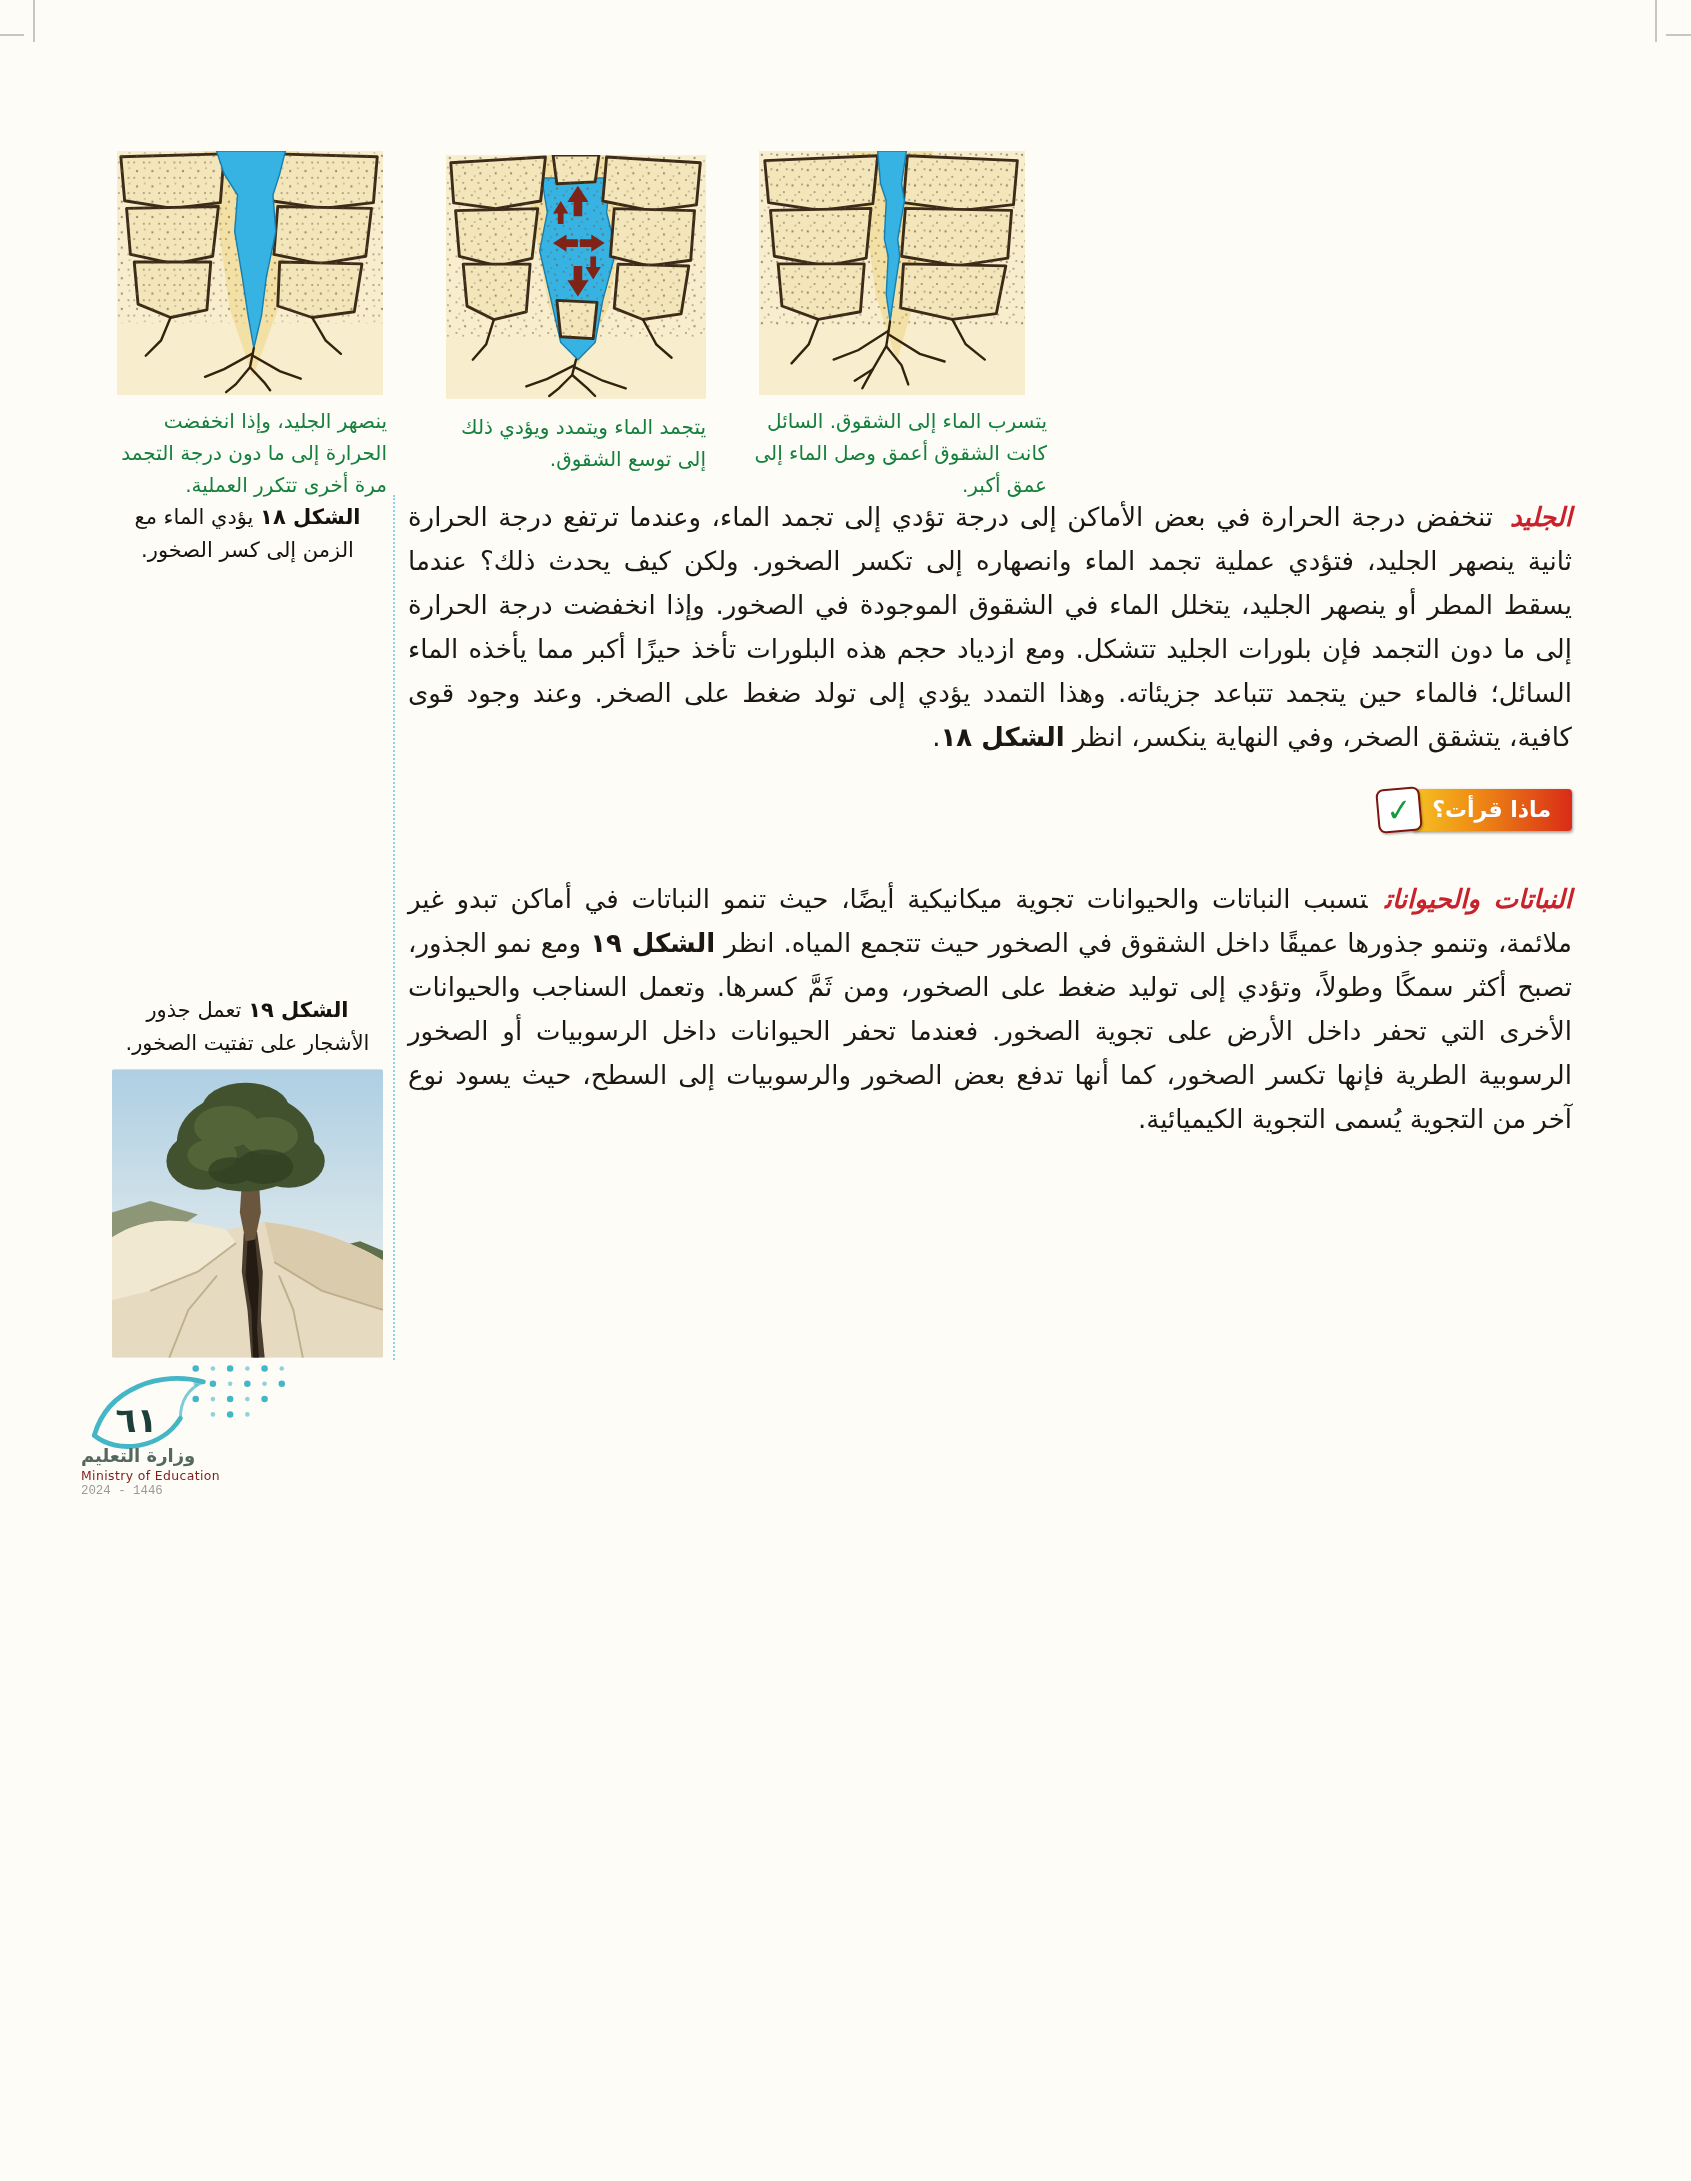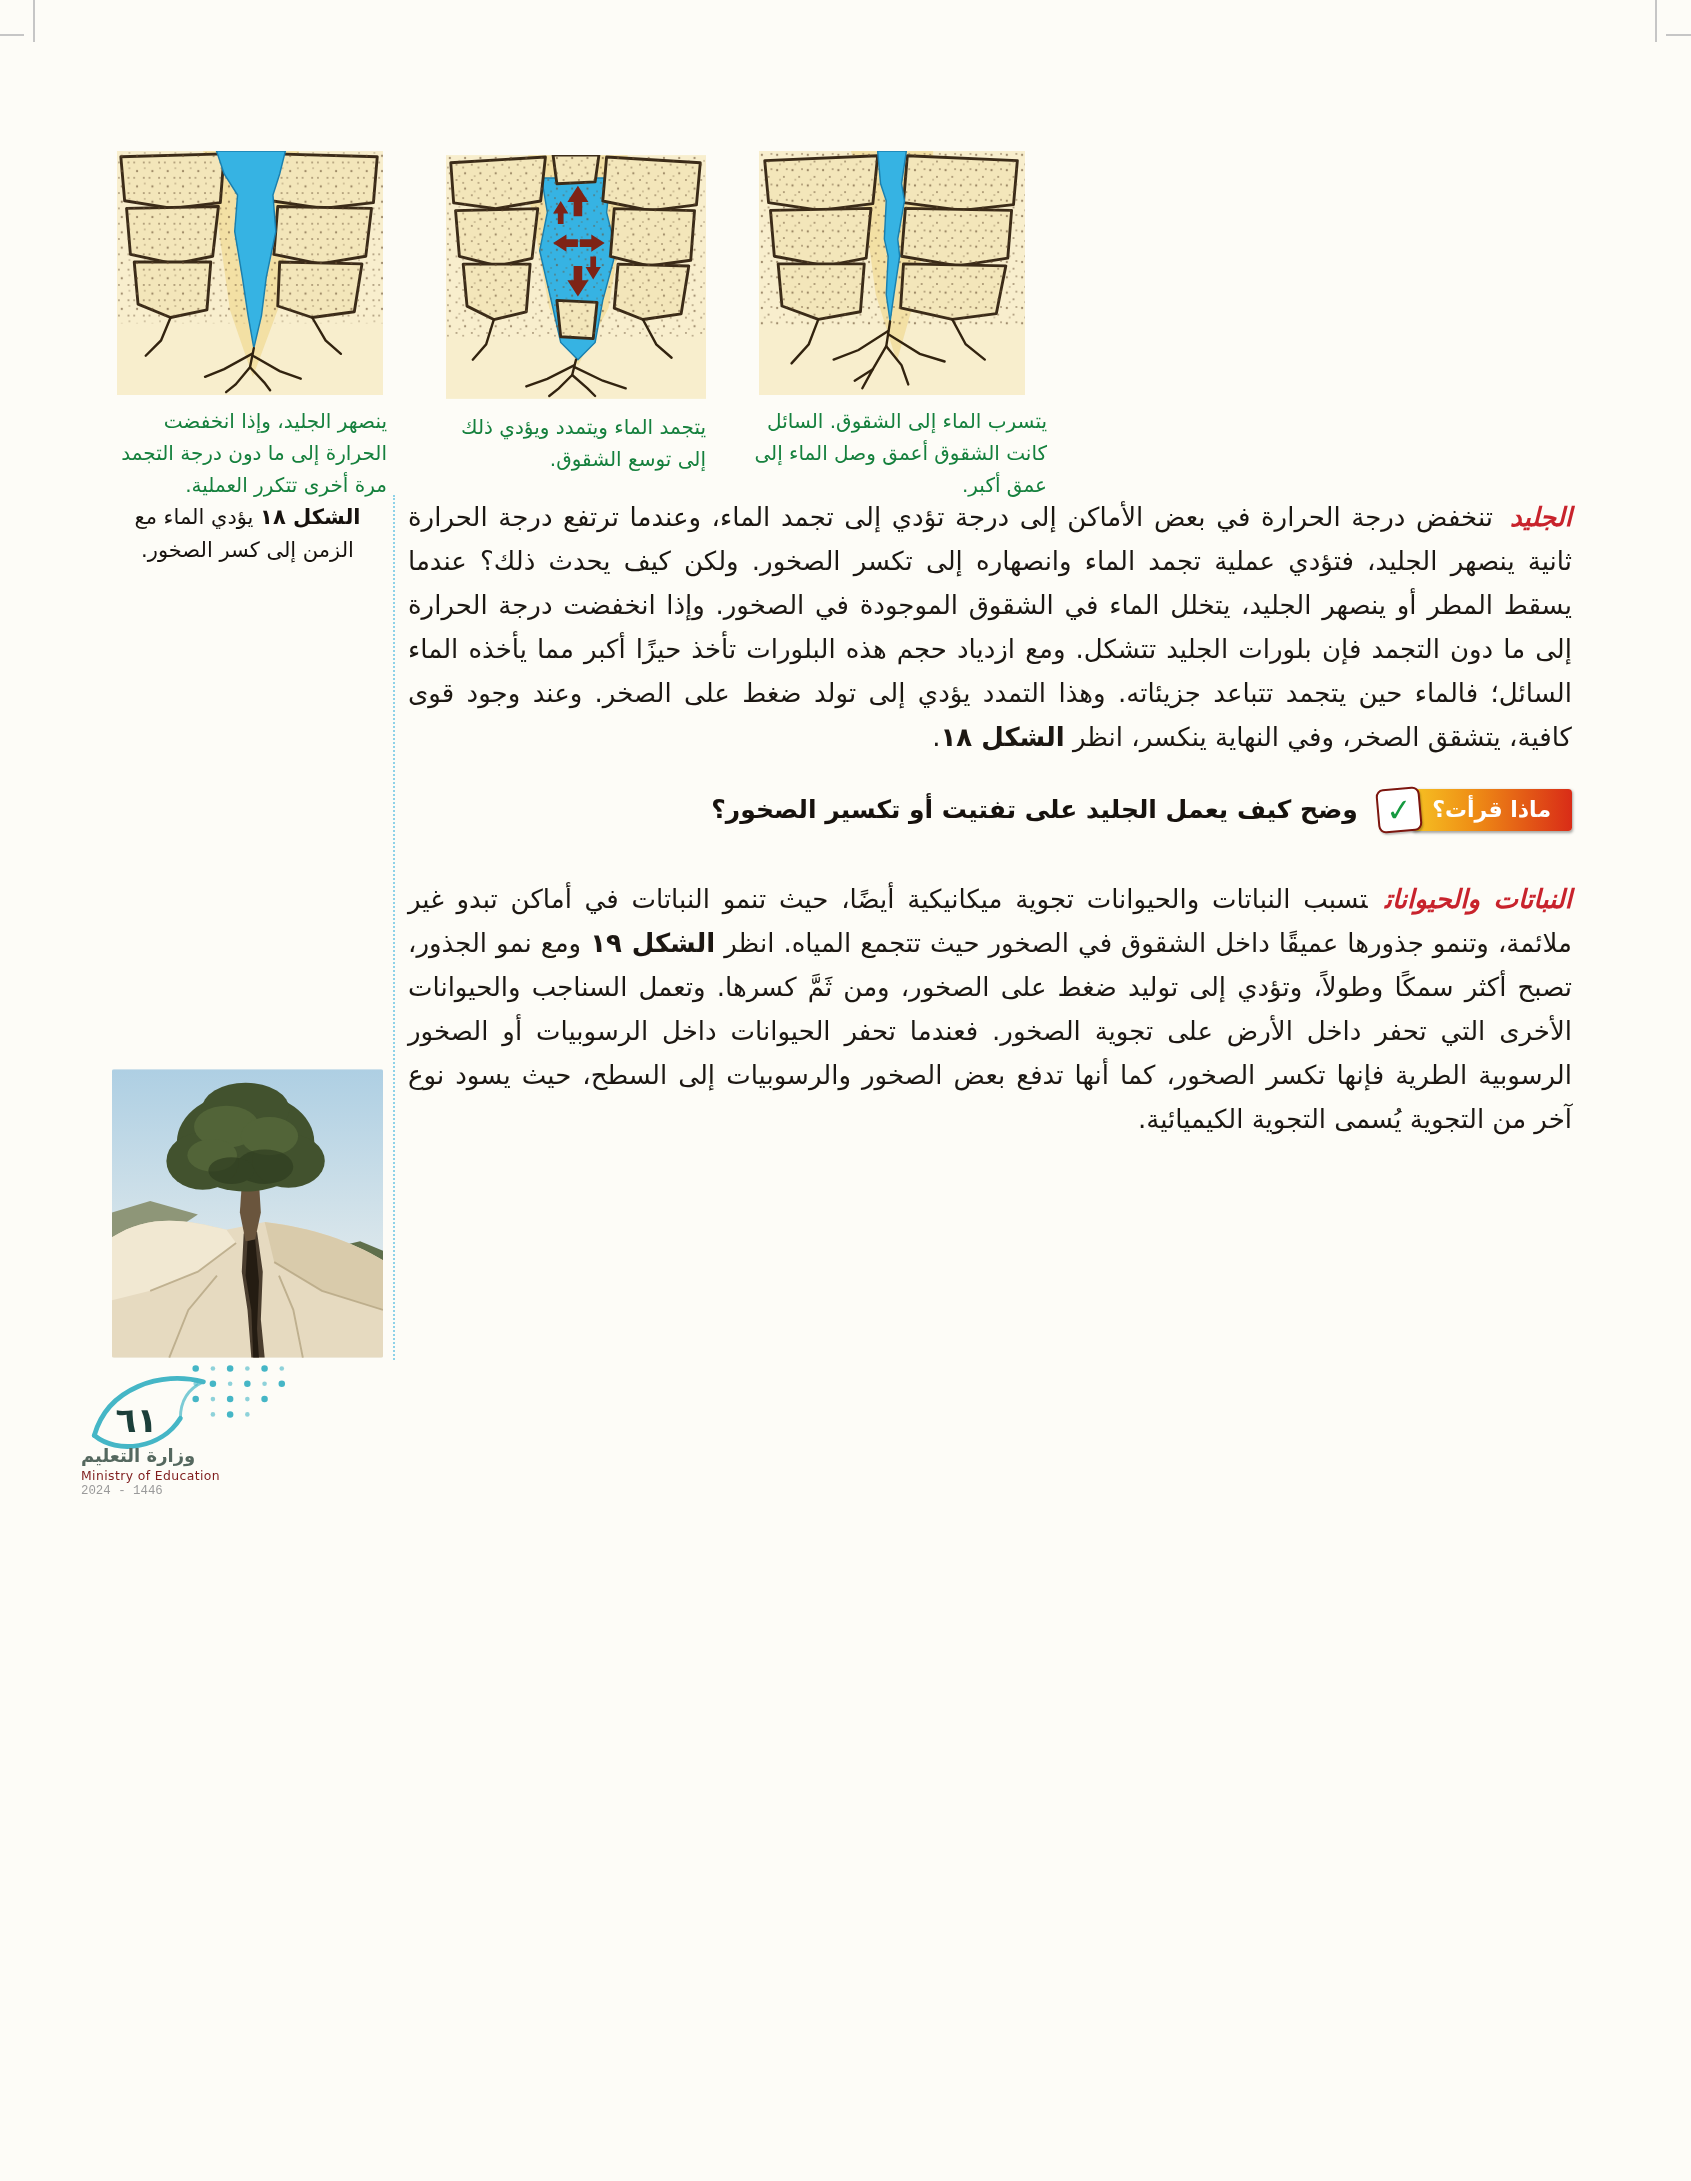--- a/index.html
+++ b/index.html
@@ -216,33 +216,35 @@
 
     <p class="para">
       <span class="lead-heading">الجليد</span><span>تنخفض درجة الحرارة في بعض الأماكن إلى درجة تؤدي إلى تجمد الماء، وعندما ترتفع درجة الحرارة ثانية ينصهر الجليد، فتؤدي عملية تجمد الماء وانصهاره إلى تكسر الصخور. ولكن كيف يحدث ذلك؟ عندما يسقط المطر أو ينصهر الجليد، يتخلل الماء في الشقوق الموجودة في الصخور. وإذا انخفضت درجة الحرارة إلى ما دون التجمد فإن بلورات الجليد تتشكل. ومع ازدياد حجم هذه البلورات تأخذ حيزًا أكبر مما يأخذه الماء السائل؛ فالماء حين يتجمد تتباعد جزيئاته. وهذا التمدد يؤدي إلى تولد ضغط على الصخر. وعند وجود قوى كافية، يتشقق الصخر، وفي النهاية ينكسر، انظر </span><span class="bold-ref">الشكل ١٨</span><span>.</span>
     </p>
 
     <div class="check-row">
       <span class="badge">
         <span class="badge-ribbon">ماذا قرأت؟</span>
         <span class="badge-check">✓</span>
       </span>
-      <span class="check-q">وضح كيف يعمل الجليد على تفتيت أو تكسير الصخور؟</span>
     </div>
 
     <p class="para plants-para">
       <span class="lead-heading">النباتات والحيوانات</span><span>تسبب النباتات والحيوانات تجوية ميكانيكية أيضًا، حيث تنمو النباتات في أماكن تبدو غير ملائمة، وتنمو جذورها عميقًا داخل الشقوق في الصخور حيث تتجمع المياه. انظر </span><span class="bold-ref">الشكل ١٩</span><span> ومع نمو الجذور، تصبح أكثر سمكًا وطولاً، وتؤدي إلى توليد ضغط على الصخور، ومن ثَمَّ كسرها. وتعمل السناجب والحيوانات الأخرى التي تحفر داخل الأرض على تجوية الصخور. فعندما تحفر الحيوانات داخل الرسوبيات أو الصخور الرسوبية الطرية فإنها تكسر الصخور، كما أنها تدفع بعض الصخور والرسوبيات إلى السطح، حيث يسود نوع آخر من التجوية يُسمى التجوية الكيميائية.</span>
     </p>
 
   </div>
 
   <div class="fig-note note-18">
     <span class="lbl">الشكل ١٨</span><span> يؤدي الماء مع الزمن إلى كسر الصخور.</span>
   </div>
 
+  <div class="fig-note note-19">
+    <span class="lbl">الشكل ١٩</span><span> تعمل جذور الأشجار على تفتيت الصخور.</span>
+  </div>
 
   <div class="tree-photo">
     <svg viewBox="0 0 284 302">
       <defs>
         <linearGradient id="skyG" x1="0" y1="0" x2="0" y2="1">
           <stop offset="0" stop-color="#aecfe3"></stop>
           <stop offset="0.7" stop-color="#dfe9ec"></stop>
           <stop offset="1" stop-color="#eef0ea"></stop>
         </linearGradient>
       </defs>

